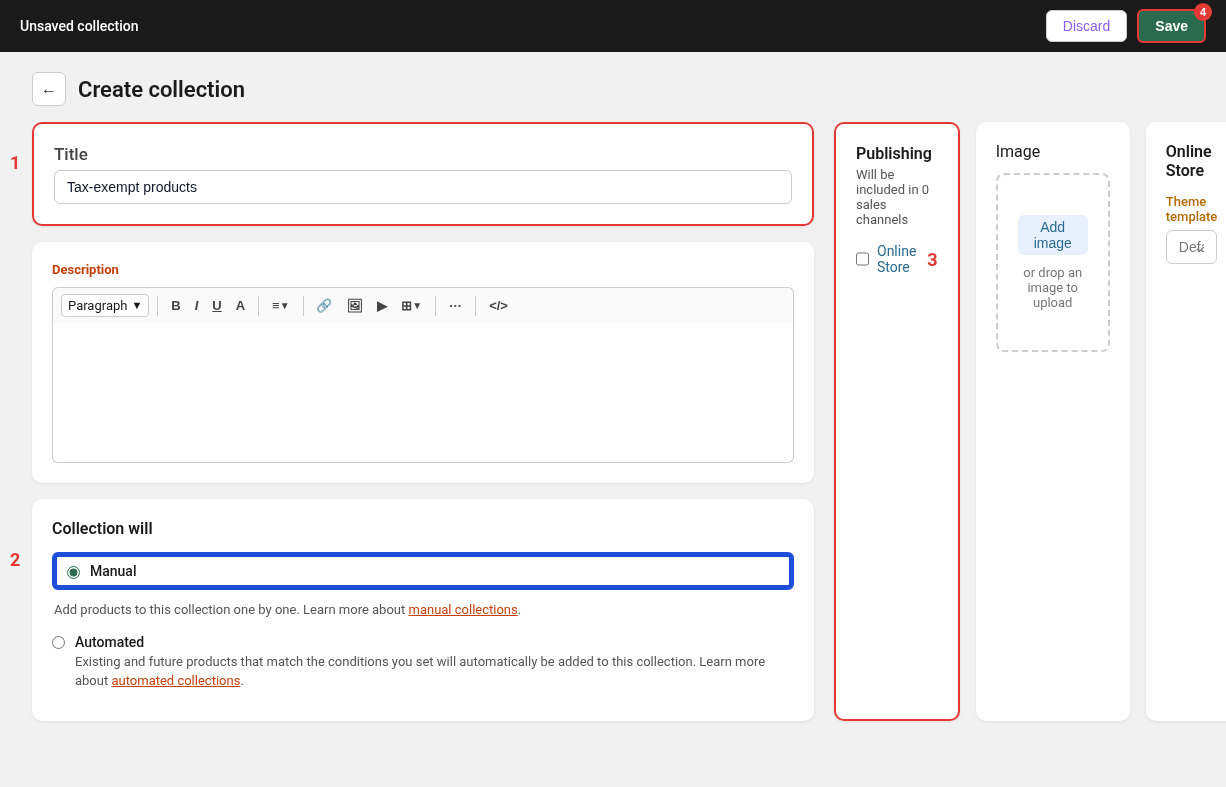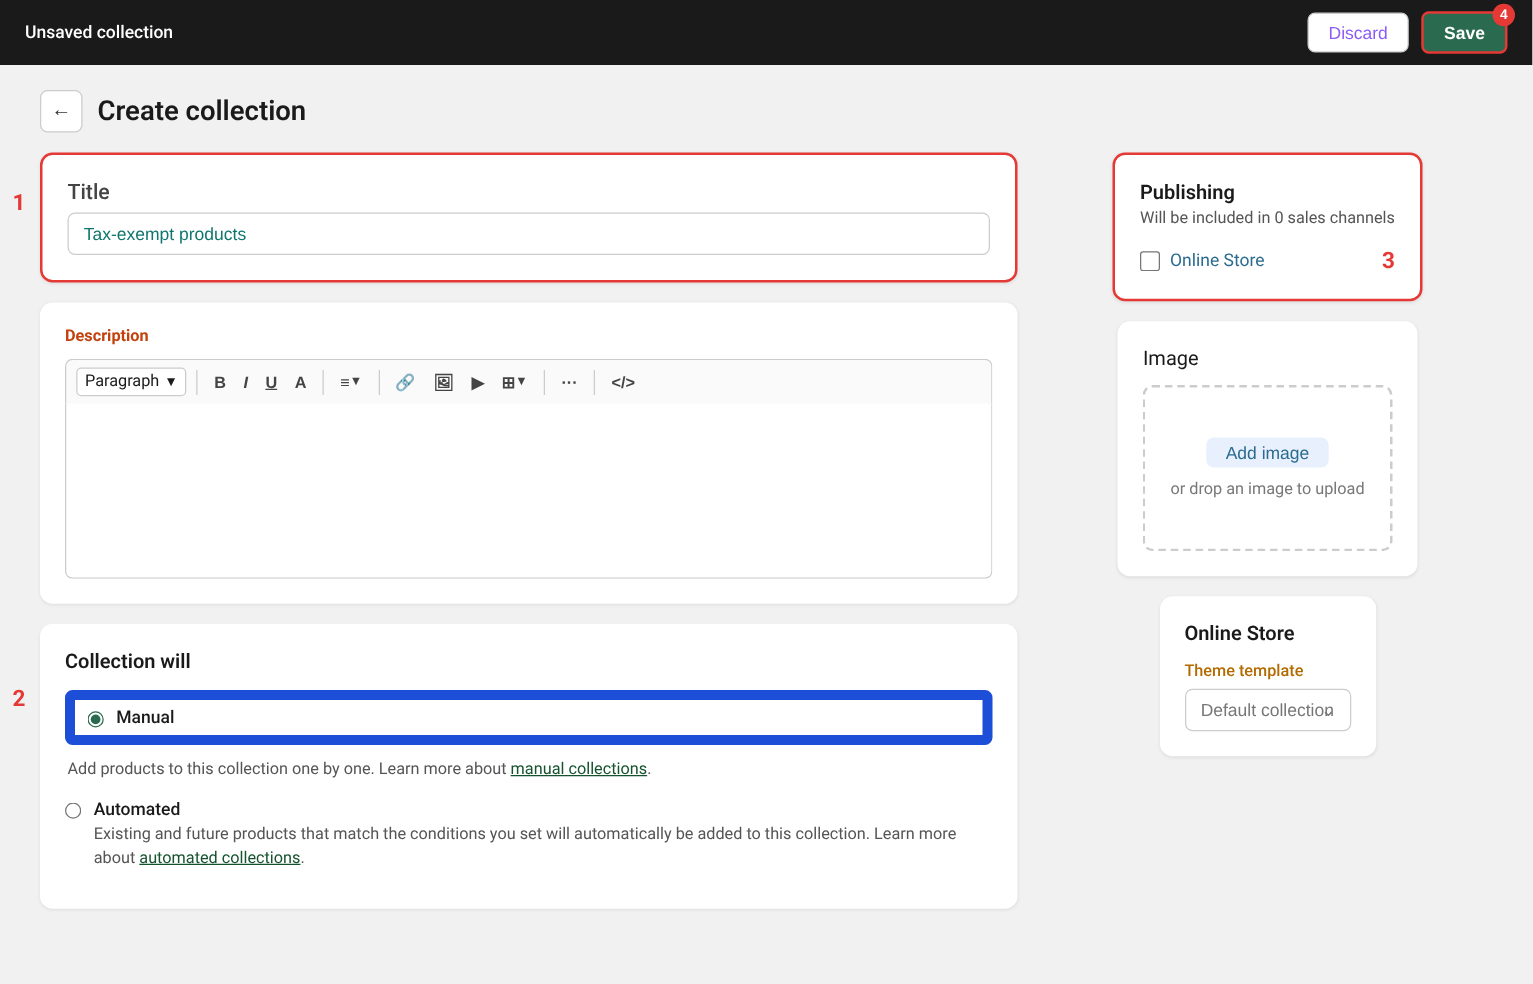--- a/index.html
+++ b/index.html
@@ -95,23 +95,22 @@
     }
     .left-col {
       flex: 1;
       display: flex;
       flex-direction: column;
       gap: 16px;
     }
     .right-col {
       width: 360px;
       display: flex;
-      flex-direction: column;
+      flex-direction: row;
       gap: 16px;
-      align-items: center;
     }
 
     
     .card {
       background: #fff;
       border-radius: 10px;
       padding: 20px;
       box-shadow: 0 1px 3px rgba(0,0,0,0.08);
     }
     .card-outlined-red {
@@ -124,21 +123,21 @@
       font-weight: 500;
       color: #444;
       margin-bottom: 6px;
     }
     .field-input {
       width: 100%;
       border: 1px solid #ccc;
       border-radius: 6px;
       padding: 8px 12px;
       font-size: 14px;
-      color: #0f766e;
+      color: #0f172a;
       outline: none;
     }
 
     
     .desc-label {
       font-size: 13px;
       font-weight: 700;
       color: #c2410c;
       margin-bottom: 10px;
     }
@@ -212,26 +211,26 @@
       font-size: 14px;
       font-weight: 500;
     }
     .radio-desc {
       font-size: 13px;
       color: #555;
       margin-top: 2px;
       line-height: 1.5;
     }
     .link-text {
-      color: #14532d;
+      color: #c2410c;
       text-decoration: underline;
       cursor: pointer;
     }
     .radio-highlighted {
-      border: 8px solid #1d4ed8;
+      border: 5px solid #1d4ed8;
       border-radius: 6px;
       padding: 6px 10px;
       display: flex;
       align-items: center;
       gap: 10px;
       margin-bottom: 10px;
     }
 
     
     .pub-title {

